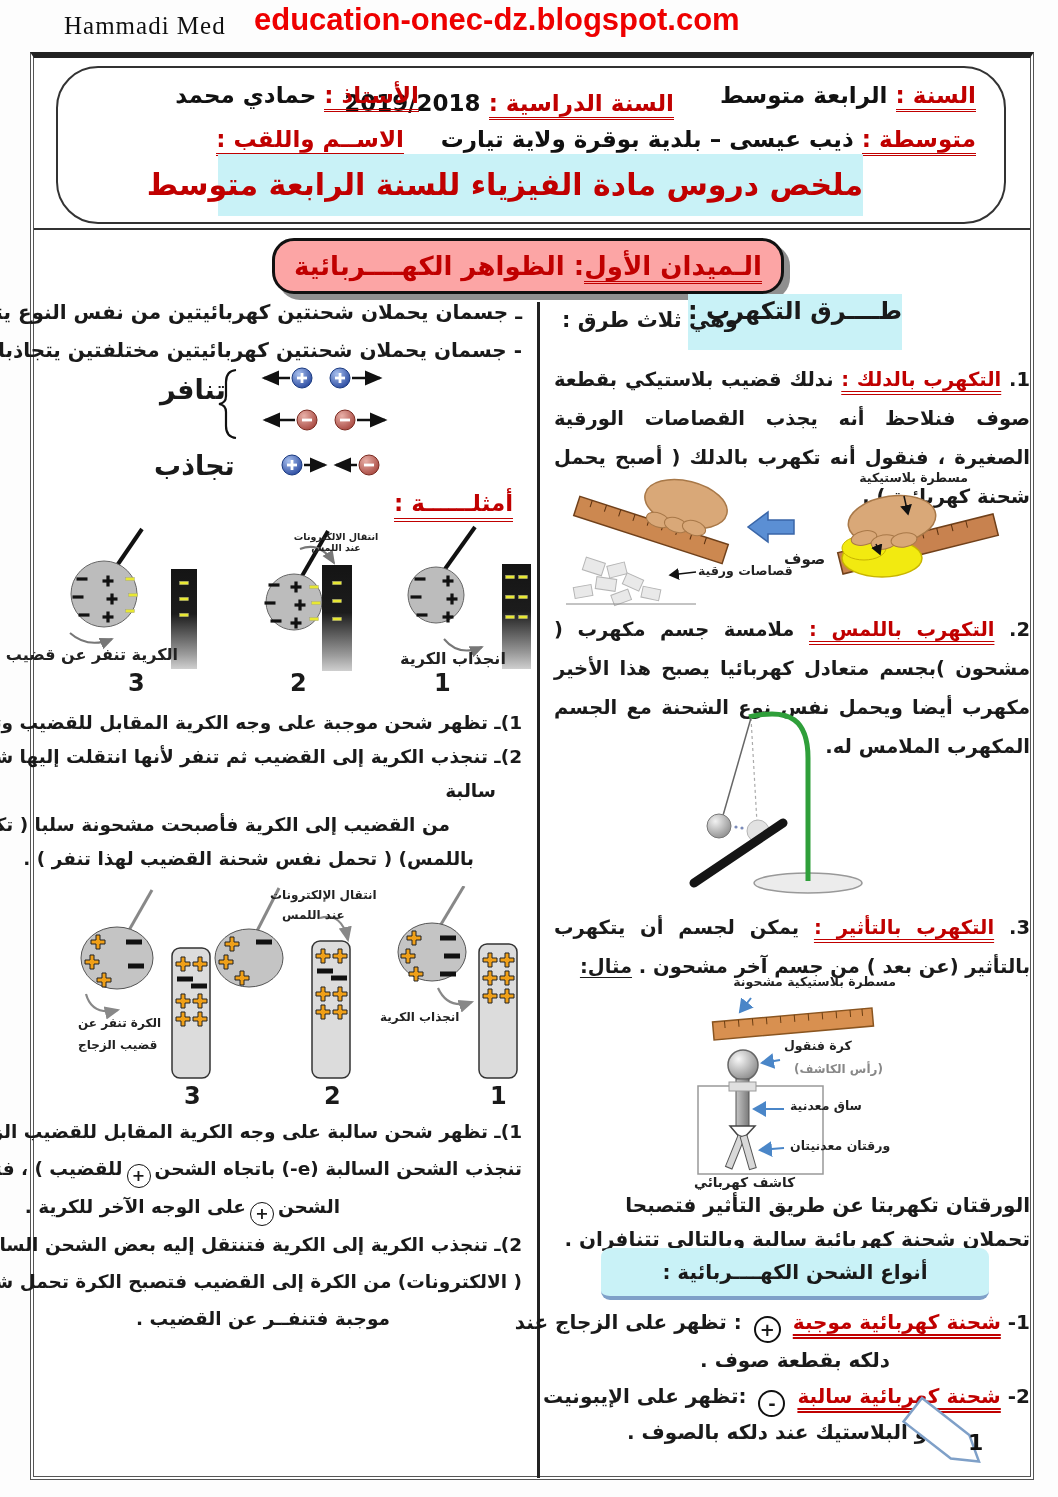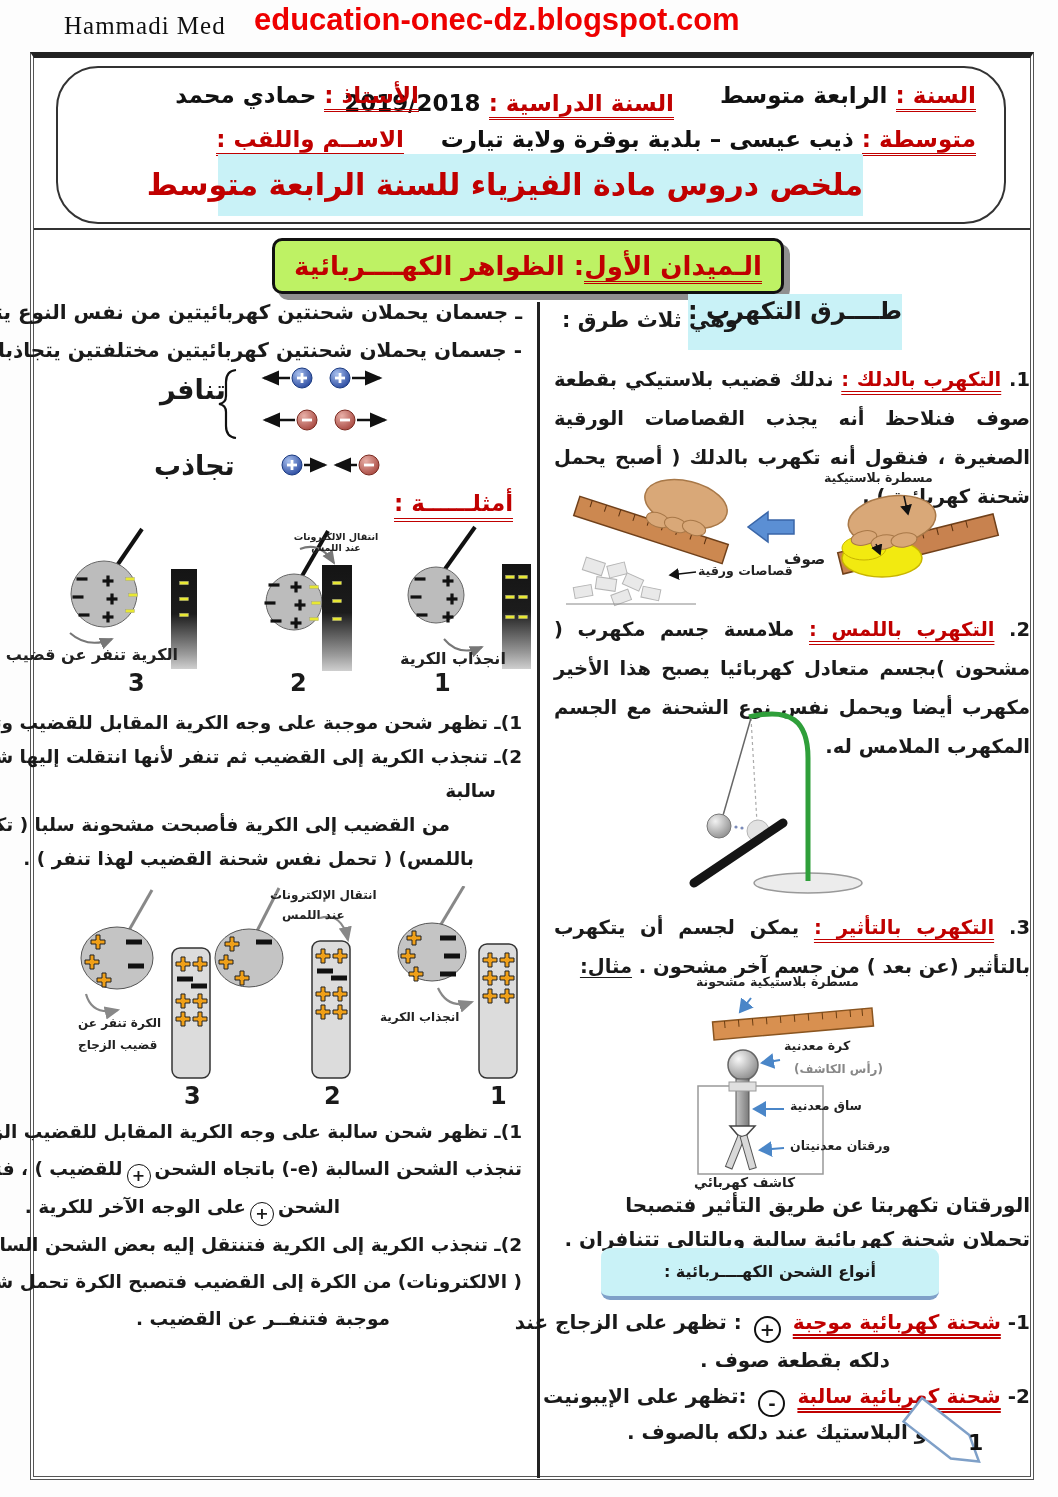--- a/index.html
+++ b/index.html
@@ -18,43 +18,43 @@
   .head-round { position:absolute; left:22px; top:8px; width:950px; height:158px; border:2px solid #333; border-radius:42px; }
   .hline { position:absolute; left:0; top:170px; width:100%; height:2px; background:#333; }
 
   .hdr-item { position:absolute; direction:rtl; font-size:23px; font-weight:bold; white-space:nowrap; color:#111; }
   .red-label { color:#c00000; border-bottom:3px double #c00000; padding-bottom:1px; }
   .doc-title {
     position:absolute; left:160px; top:86px; width:645px; height:62px; background:#c9f2f7;
     color:#c00000; font-size:30px; font-weight:bold; text-align:center; line-height:62px; direction:rtl; white-space:nowrap;
   }
   .section-box {
-    position:absolute; left:238px; top:180px; width:512px; height:56px; background:#bef264;
-    border:3px solid #111; border-radius:10px; box-shadow:6px 6px 0 #8f8f8f;
+    position:absolute; left:238px; top:180px; width:512px; height:56px; background:#fca5a5;
+    border:3px solid #111; border-radius:22px; box-shadow:6px 6px 0 #8f8f8f;
     color:#c00000; font-size:26px; font-weight:bold; text-align:center; line-height:50px; direction:rtl; white-space:nowrap;
   }
   .u-red { border-bottom:3px double #c00000; }
 
   .divider { position:absolute; left:503px; top:244px; width:3px; height:1176px; background:#222; }
   .col { position:absolute; top:240px; height:1184px; }
   .col-left  { left:8px;  width:492px; }
   .col-right { left:512px; width:488px; }
 
   
   .methods-box { position:absolute; left:142px; top:-4px; width:214px; height:56px; background:#c9f2f7;
     text-align:center; font-size:24px; font-weight:bold; direction:rtl; padding-top:3px; white-space:nowrap; }
   .methods-intro { position:absolute; left:16px; top:10px; font-size:21px; font-weight:bold; direction:rtl; white-space:nowrap; }
   .item { position:absolute; right:4px; width:476px; direction:rtl; text-align:justify; font-size:19.5px; font-weight:700; line-height:39px; }
   .item-title { color:#c00000; text-decoration:underline double; text-decoration-color:#c00000; text-underline-offset:5px; }
   .ex-label { text-decoration:underline; text-underline-offset:4px; }
   .fig { position:absolute; left:0; }
-  .flabel { position:absolute; font-size:12.5px; font-weight:600; direction:rtl; text-align:left; color:#222; white-space:nowrap; }
+  .flabel { position:absolute; font-size:12.5px; font-weight:600; direction:rtl; text-align:right; color:#222; white-space:nowrap; }
   .influence { position:absolute; top:890px; right:4px; width:476px; direction:rtl; text-align:right; font-size:20px; font-weight:700; line-height:34px; }
-  .types-box { position:absolute; left:55px; top:950px; width:338px; height:52px; background:#c9f2f7; border-radius:9px;
-    border-bottom:4px solid #7fa0c8; text-align:center; font-size:16px; font-weight:bold; direction:rtl; line-height:48px; white-space:nowrap; }
+  .types-box { position:absolute; left:55px; top:950px; width:388px; height:52px; background:#c9f2f7; border-radius:9px;
+    border-bottom:4px solid #7fa0c8; text-align:center; font-size:20px; font-weight:bold; direction:rtl; line-height:48px; white-space:nowrap; }
   .type-line { position:absolute; right:4px; direction:rtl; font-size:20px; font-weight:700; white-space:nowrap; }
   .circle-sym { display:inline-block; width:27px; height:27px; border:2px solid #111; border-radius:50%; text-align:center;
     line-height:23px; font-size:18px; font-weight:bold; vertical-align:-7px; background:#fff; margin:0 5px; }
 
   
   .bullet { position:absolute; right:12px; direction:rtl; font-size:20px; font-weight:700; white-space:nowrap; }
   .big-word { position:absolute; font-size:27px; font-weight:bold; }
   .examples { position:absolute; left:352px; top:192px; color:#c00000; font-size:23px; font-weight:bold;
     border-bottom:4px double #c00000; direction:rtl; padding-bottom:2px; white-space:nowrap; }
   .dset { position:absolute; left:0; width:492px; }
@@ -262,21 +262,21 @@
         <rect x="152" y="118" width="125" height="88" fill="none" stroke="#999" stroke-width="1.5"></rect>
         <rect x="183" y="114" width="27" height="9" fill="#e0e0e0" stroke="#999"></rect>
         <polygon points="184,158 209,158 196,172" fill="#fff" stroke="#444" stroke-width="1.5"></polygon>
         <rect x="192" y="168" width="7" height="34" transform="rotate(22 195 168)" fill="#d8d8d8" stroke="#555"></rect>
         <rect x="194" y="168" width="7" height="34" transform="rotate(-16 197 168)" fill="#d8d8d8" stroke="#555"></rect>
         <line x1="234" y1="92" x2="216" y2="95" stroke="#4a86c8" stroke-width="2" marker-end="url(#ahb)"></line>
         <line x1="238" y1="141" x2="208" y2="141" stroke="#4a86c8" stroke-width="2" marker-end="url(#ahb)"></line>
         <line x1="238" y1="180" x2="214" y2="182" stroke="#4a86c8" stroke-width="2" marker-end="url(#ahb)"></line>
       </svg>
       <div class="flabel" style="left:150px; top:6px; width:200px;">مسطرة بلاستيكية مشحونة</div>
-      <div class="flabel" style="left:238px; top:70px;">كرة معدنية</div>
+      <div class="flabel" style="left:238px; top:70px;">كرة فنقول</div>
       <div class="flabel" style="left:248px; top:94px; font-size:12px; color:#888;">(رأس الكاشف)</div>
       <div class="flabel" style="left:244px; top:130px;">ساق معدنية</div>
       <div class="flabel" style="left:244px; top:170px;">ورقتان معدنيتان</div>
       <div class="flabel" style="left:148px; top:206px; font-weight:bold; font-size:13.5px;">كاشف كهربائي</div>
     </div>
 
     <div class="influence">الورقتان تكهربتا عن طريق التأثير فتصبحا تحملان  شحنة كهربائية سالبة وبالتالي تتنافران .</div>
 
     <div class="types-box">أنواع الشحن الكهــــربائية :</div>
 

